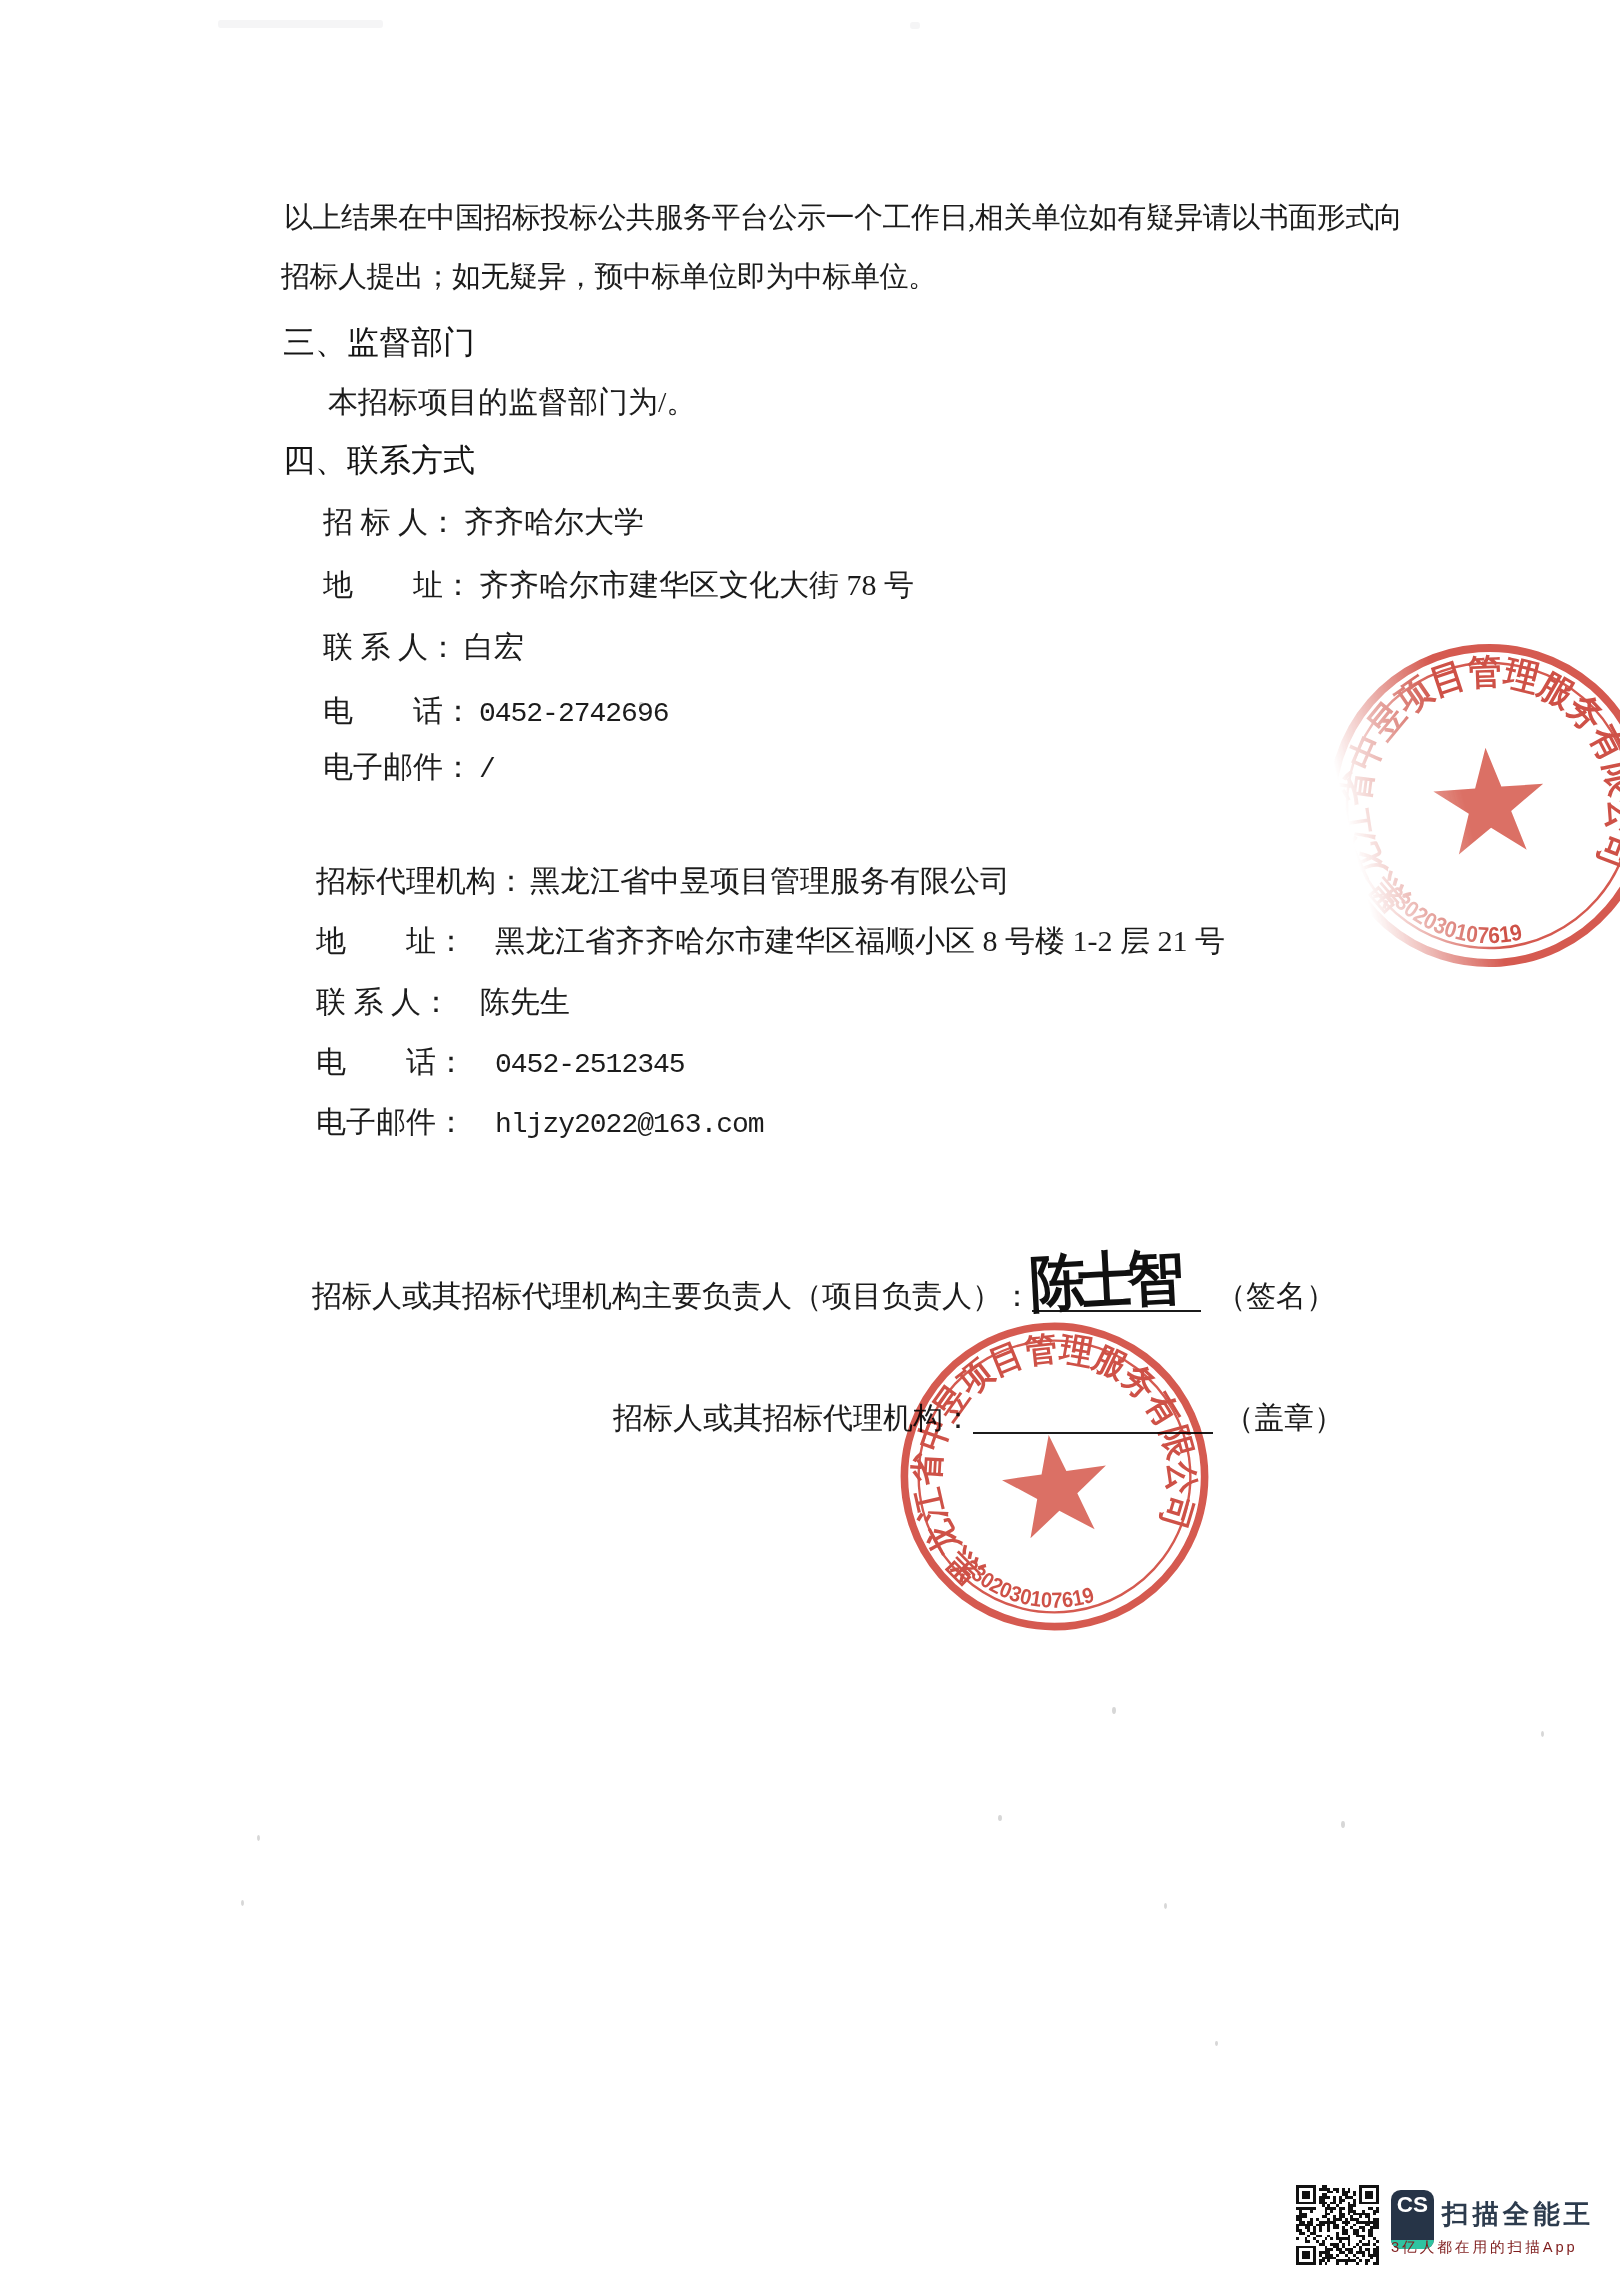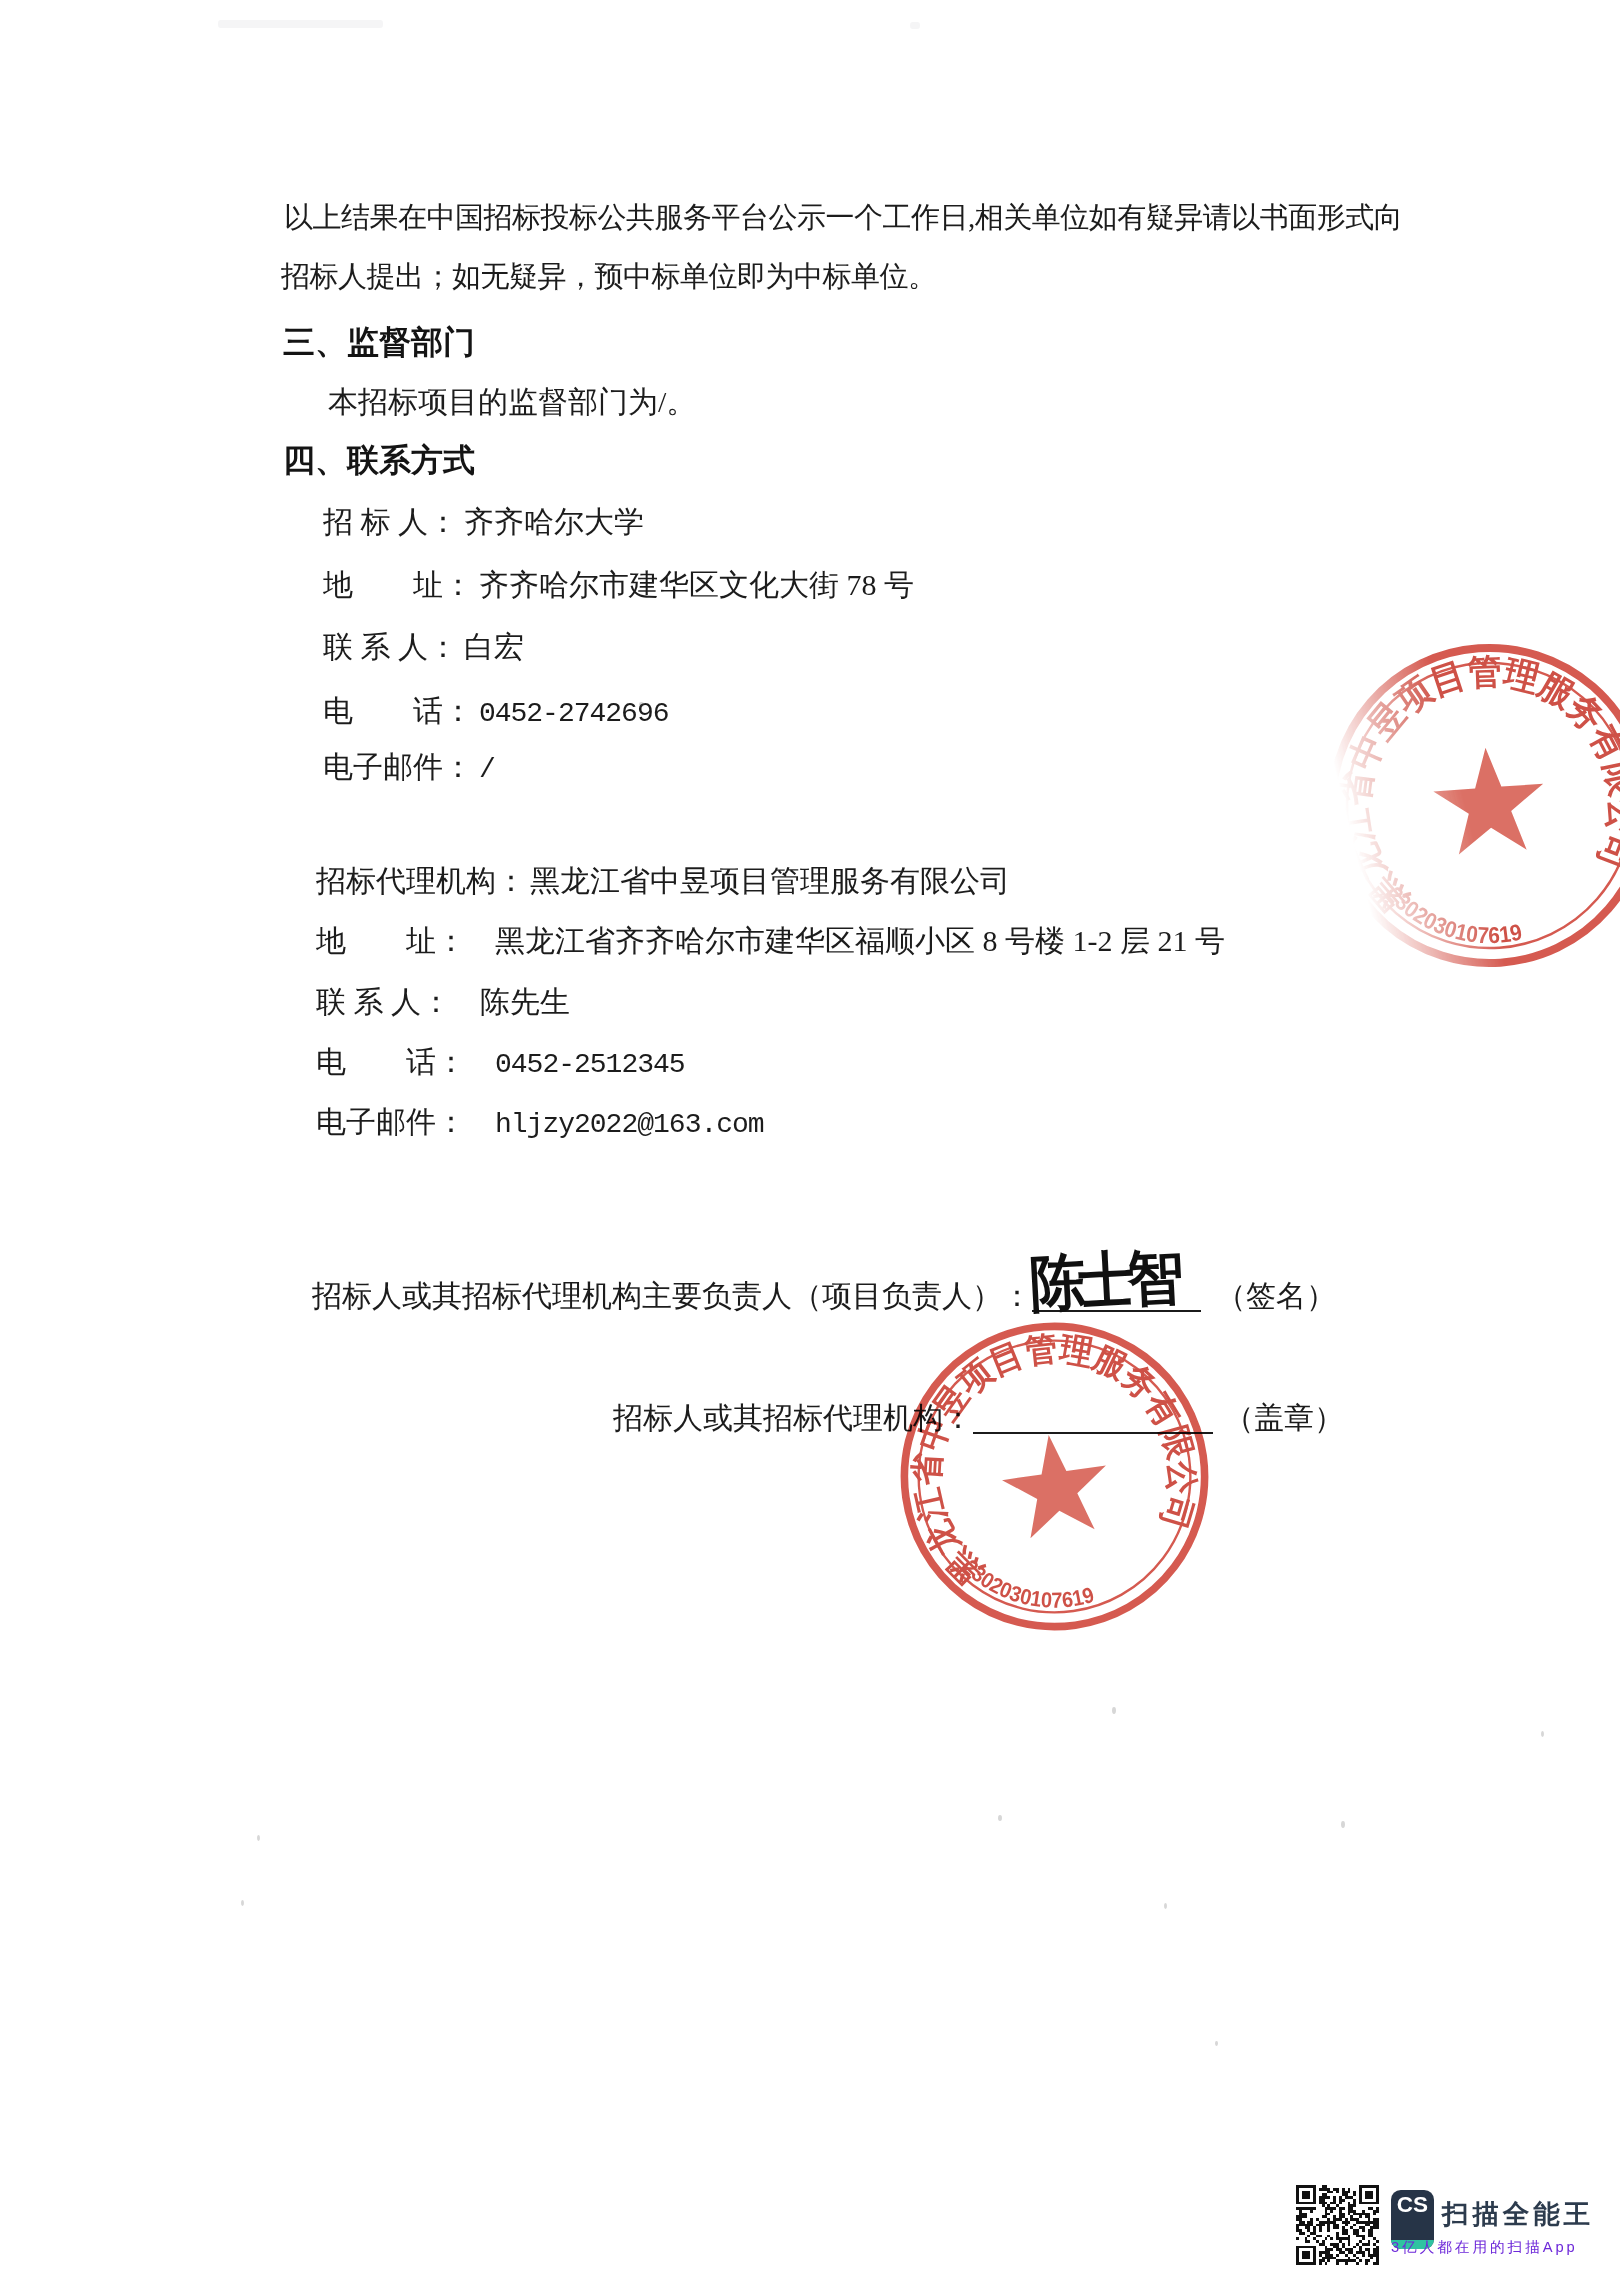--- a/index.html
+++ b/index.html
@@ -4,21 +4,21 @@
 <style>
   html,body{margin:0;padding:0;}
   body{
     width:1620px;height:2293px;position:relative;background:#ffffff;
     overflow:hidden;
     font-family:"Liberation Serif","DejaVu Serif",serif;
     color:#1c1c1c;
   }
   .abs{position:absolute;}
   .para{font-size:29px;letter-spacing:-0.5px;white-space:nowrap;}
-  .heading{font-size:32px;font-weight:700;white-space:nowrap;color:#141414;}
+  .heading{font-size:32px;font-weight:400;white-space:nowrap;color:#141414;}
   .body-line{font-size:30px;white-space:nowrap;}
   .row{position:absolute;font-size:30px;white-space:nowrap;}
   .row .val{margin-left:5.9px;}
   .row.agency .val{margin-left:29px;}
   .row.agency.first .val{margin-left:3.9px;}
   .mono{font-family:"Liberation Mono","DejaVu Sans Mono",monospace;font-size:28px;letter-spacing:-1px;}
   .sig-line{position:absolute;font-size:30px;white-space:nowrap;}
   .slot{display:inline-block;border-bottom:2.9px solid #1b1b1b;height:33px;vertical-align:-5.9px;position:relative;}
   .sig-slot{width:169px;}
   .seal-slot{width:240px;}
@@ -39,21 +39,21 @@
   .smudge{position:absolute;background:#9aa0a8;opacity:.10;border-radius:2.9px;}
   
   .wm-title{
     position:absolute;left:1442px;top:2196px;
     font-family:"Liberation Sans","DejaVu Sans",sans-serif;
     font-size:26.5px;font-weight:700;color:#2c3b4d;letter-spacing:3.9px;white-space:nowrap;
   }
   .wm-sub{
     position:absolute;left:1391px;top:2238px;
     font-family:"Liberation Sans","DejaVu Sans",sans-serif;
-    font-size:14.7px;color:#6d28d9;letter-spacing:2.9px;white-space:nowrap;
+    font-size:14.7px;color:#7f1d1d;letter-spacing:2.9px;white-space:nowrap;
   }
   .cs-logo{
     position:absolute;left:1391px;top:2190px;width:43px;height:59px;border-radius:9.8px;
     overflow:hidden;
   }
   .cs-logo .bgc{position:absolute;inset:0;}
   .cs-logo .txt{
     position:absolute;left:0;right:0;top:2px;text-align:center;
     font-family:"Liberation Sans","DejaVu Sans",sans-serif;
     font-size:22.5px;font-weight:700;color:#ffffff;letter-spacing:0px;

